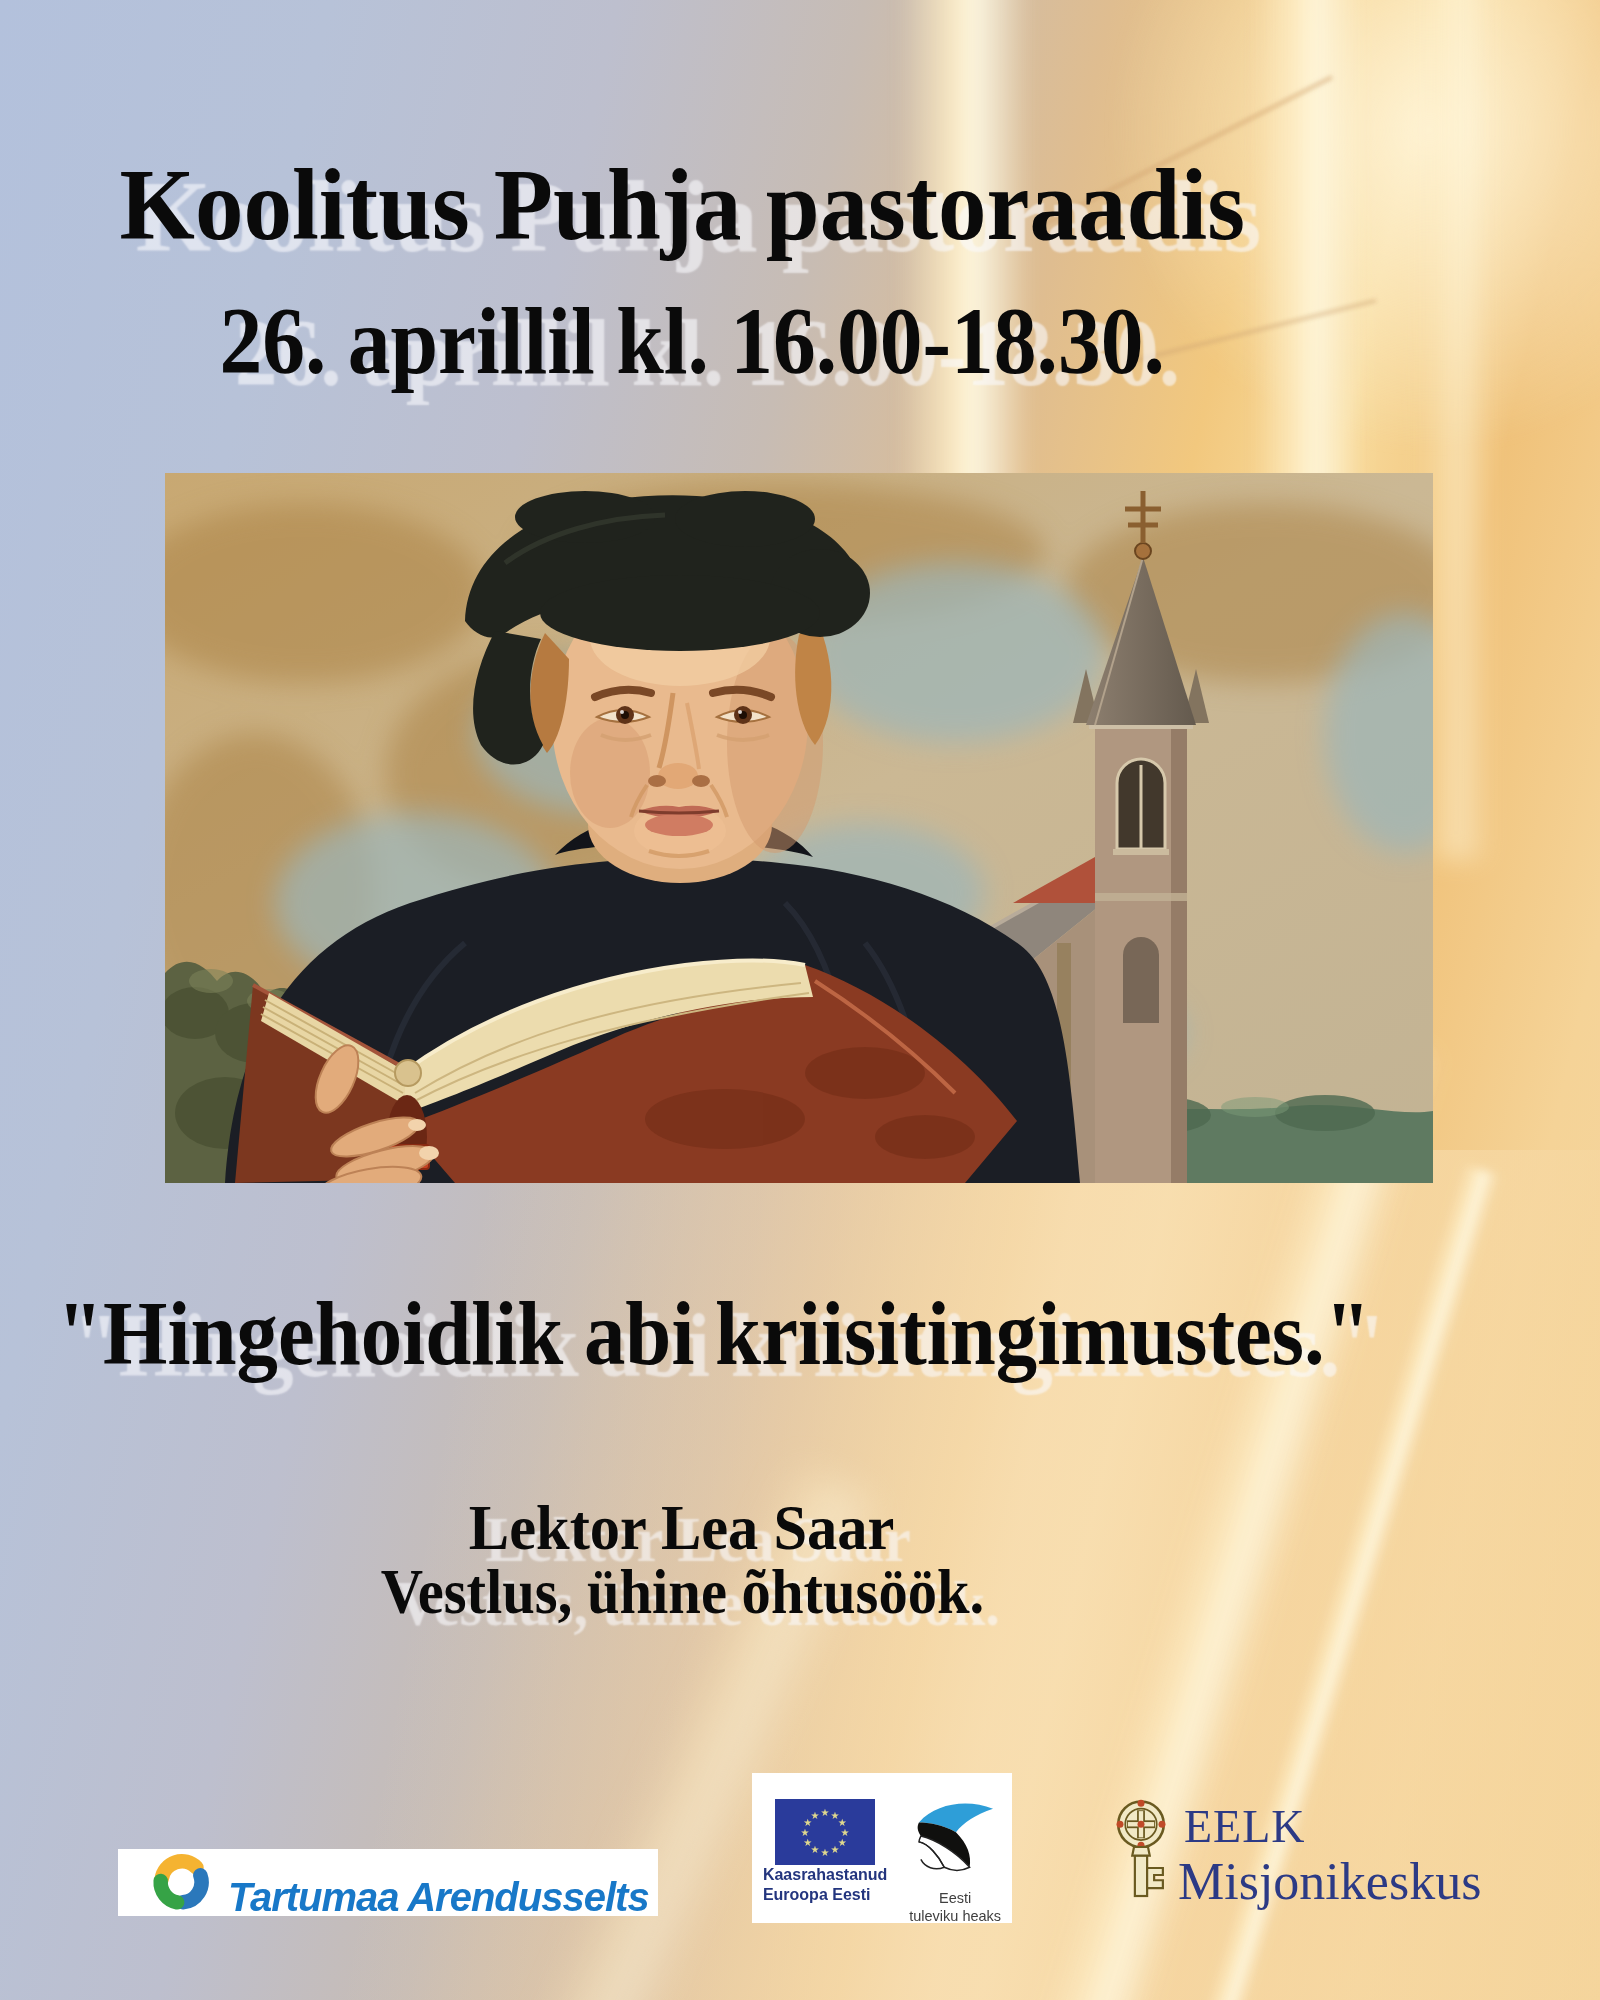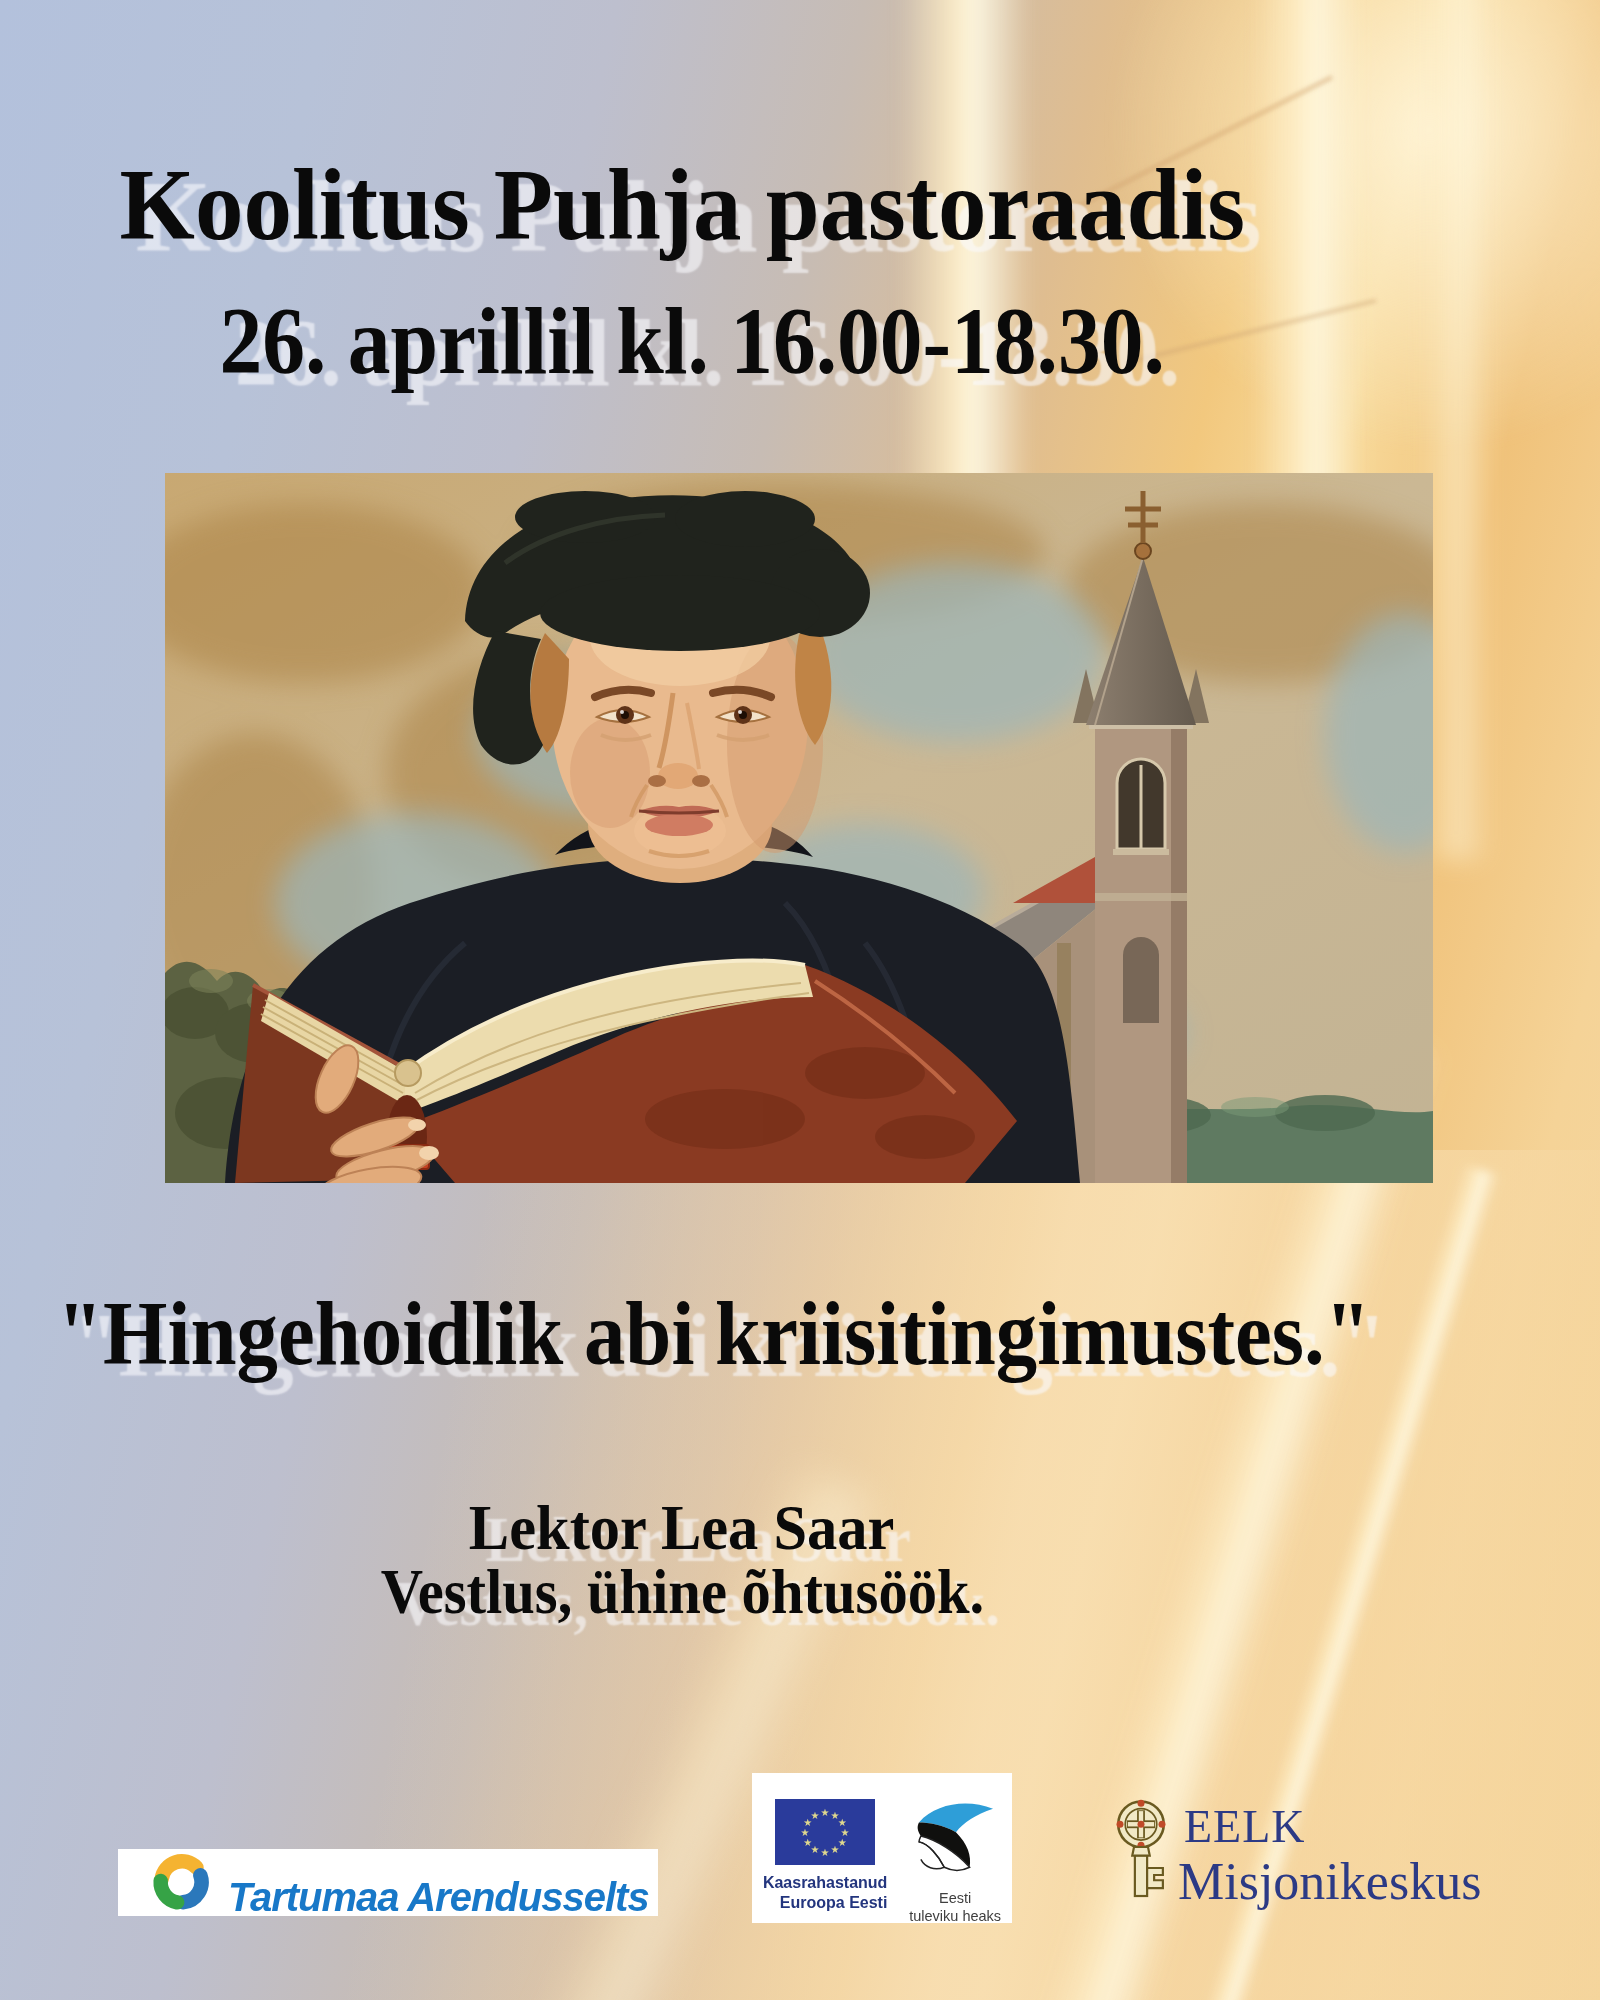--- a/index.html
+++ b/index.html
@@ -40,21 +40,21 @@
   .artwork svg{display:block;width:100%;height:100%;}
   
   .tartumaa-box{position:absolute;left:118px;top:1849px;width:540px;height:67px;
       background:#fff;display:flex;align-items:center;padding-left:34px;box-sizing:border-box;gap:18px;}
   .tartumaa-label{font-family:"Liberation Sans",sans-serif;font-style:italic;font-weight:700;
       font-size:40px;color:#1878c8;letter-spacing:-1px;white-space:nowrap;margin-top:30px;}
   .eu-box{position:absolute;left:752px;top:1773px;width:260px;height:150px;background:#fff;
       display:flex;justify-content:space-around;align-items:flex-start;padding-top:26px;box-sizing:border-box;}
   .eu-col{display:flex;flex-direction:column;align-items:center;}
   .eu-caption{font-family:"Liberation Sans",sans-serif;font-weight:700;font-size:16px;
-      line-height:1.25;color:#23357e;text-align:right;margin-top:8px;}
+      line-height:1.25;color:#23357e;text-align:left;}
   .ee-caption{font-family:"Liberation Sans",sans-serif;font-weight:400;font-size:14.5px;
       line-height:1.25;color:#3f3f3f;text-align:center;margin-top:12px;}
   .eelk{position:absolute;left:1106px;top:1788px;display:flex;align-items:flex-start;gap:8px;}
   .eelk-text{font-family:"Liberation Serif",serif;color:#2c3a85;line-height:1.0;margin-top:16px;}
   .eelk-line1{font-size:46px;letter-spacing:1px;}
   .eelk-line2{font-size:52px;margin-top:6px;margin-left:-6px;}
 </style>
 </head>
 <body>
 

